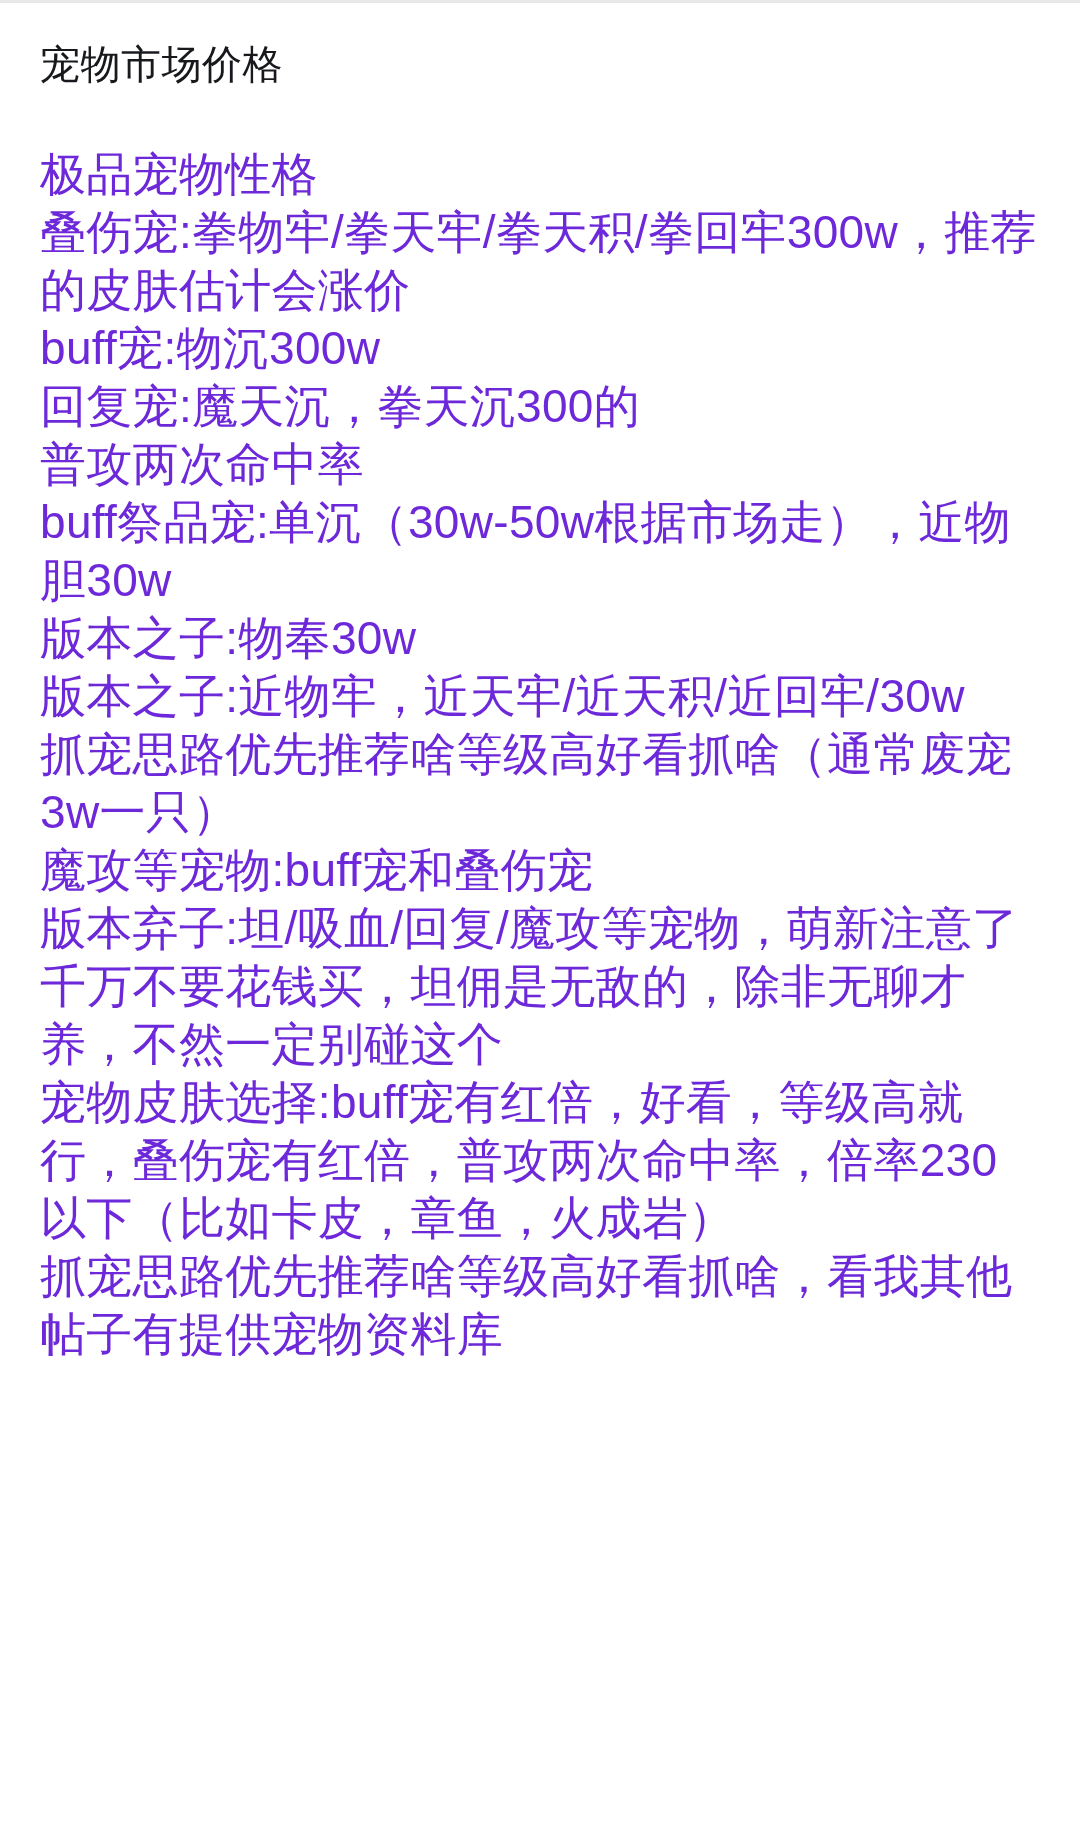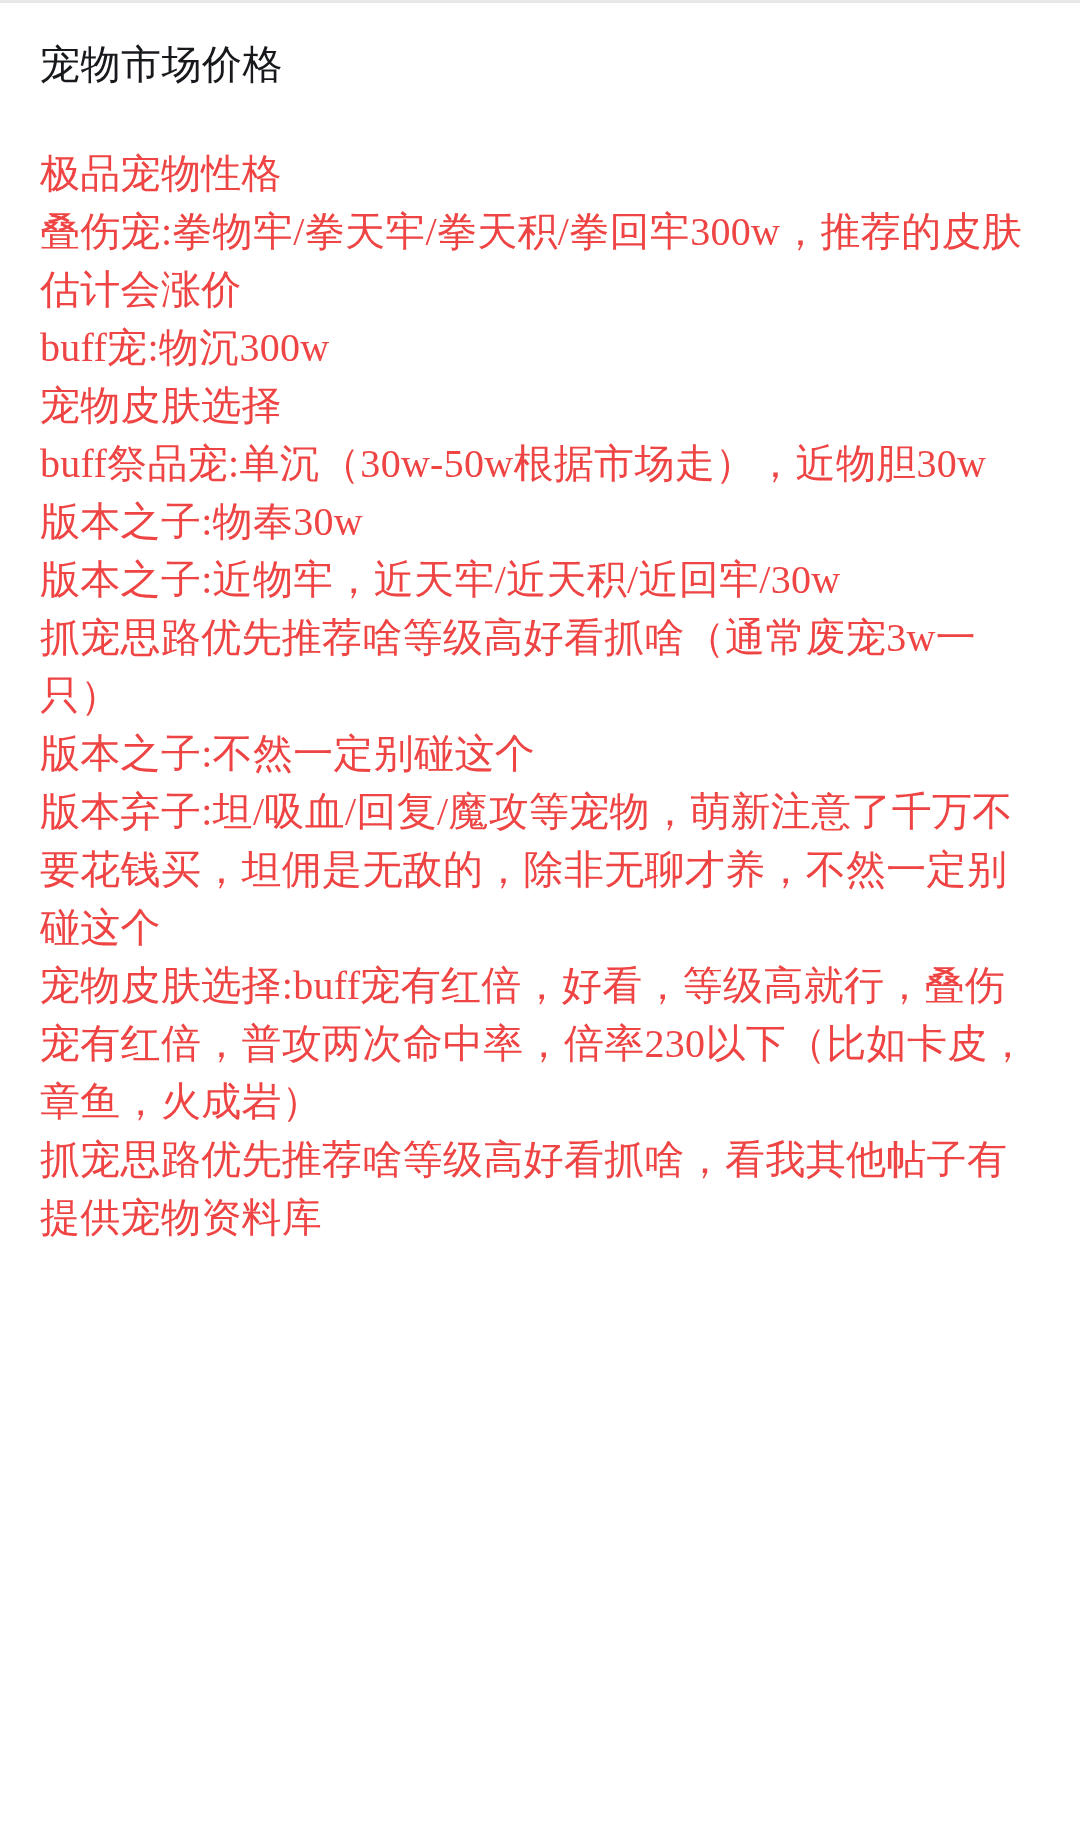--- a/index.html
+++ b/index.html
@@ -35,26 +35,25 @@
   }
   .doc-title {
     font-size: 40px;
     line-height: 1.25;
     color: #17191d;
     margin: 0 0 56px 0;
     letter-spacing: 0.5px;
     font-weight: 400;
   }
   .body-block {
-    font-size: 40px;
+    font-size: 46px;
     line-height: 58px;
-    color: #ef4444;
+    color: #6d28d9;
     letter-spacing: 0.3px;
     white-space: normal;
-    font-family: Liberation Serif, serif;
   }
   .line {
     margin: 0;
     padding: 0;
     word-break: break-word;
   }
 </style>
 </head>
 <body>
 
@@ -63,25 +62,26 @@
   <div class="top-rule"></div>
 
   <div class="content">
 
     <h1 class="doc-title">宠物市场价格</h1>
 
     <div class="body-block">
       <p class="line">极品宠物性格</p>
       <p class="line">叠伤宠:拳物牢/拳天牢/拳天积/拳回牢300w，推荐的皮肤估计会涨价</p>
       <p class="line">buff宠:物沉300w</p>
-      <p class="line">宠物皮肤选择</p>
+      <p class="line">回复宠:魔天沉，拳天沉300的</p>
+      <p class="line">普攻两次命中率</p>
       <p class="line">buff祭品宠:单沉（30w-50w根据市场走），近物胆30w</p>
       <p class="line">版本之子:物奉30w</p>
       <p class="line">版本之子:近物牢，近天牢/近天积/近回牢/30w</p>
       <p class="line">抓宠思路优先推荐啥等级高好看抓啥（通常废宠3w一只）</p>
-      <p class="line">版本之子:不然一定别碰这个</p>
+      <p class="line">魔攻等宠物:buff宠和叠伤宠</p>
       <p class="line">版本弃子:坦/吸血/回复/魔攻等宠物，萌新注意了千万不要花钱买，坦佣是无敌的，除非无聊才养，不然一定别碰这个</p>
       <p class="line">宠物皮肤选择:buff宠有红倍，好看，等级高就行，叠伤宠有红倍，普攻两次命中率，倍率230以下（比如卡皮，章鱼，火成岩）</p>
       <p class="line">抓宠思路优先推荐啥等级高好看抓啥，看我其他帖子有提供宠物资料库</p>
     </div>
 
   </div>
 </div>
 
 </body></html>

